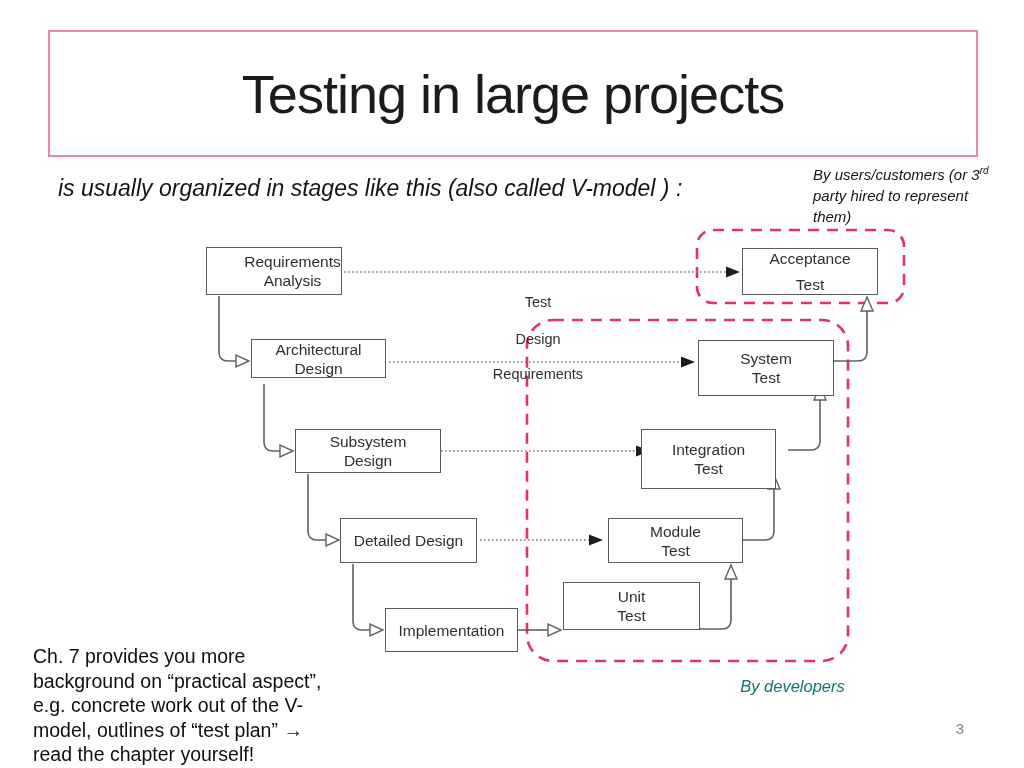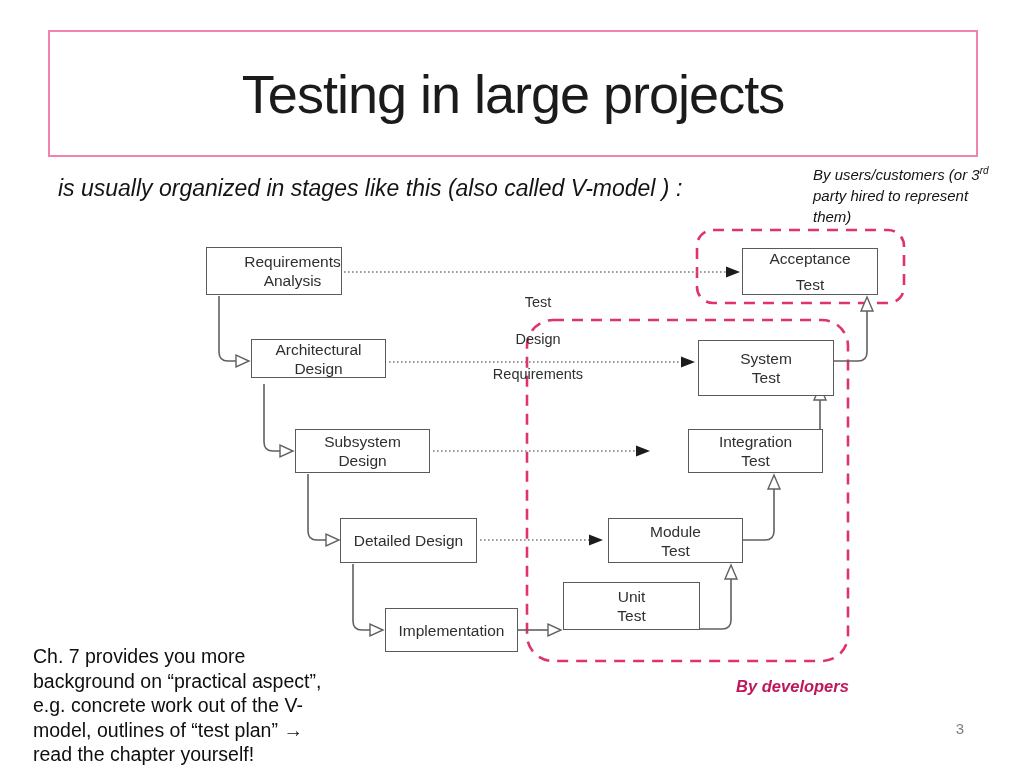--- a/index.html
+++ b/index.html
@@ -36,21 +36,21 @@
 
   
   .dbox{position:absolute;z-index:2;background:#fff;border:1.7px solid #595a5c;
     display:flex;flex-direction:column;align-items:center;justify-content:center;
     font-size:15.5px;line-height:19px;color:var(--c-ink);text-align:center;}
 
   .flow-label{position:absolute;z-index:2;left:458px;width:160px;text-align:center;
     font-size:14.5px;color:var(--c-ink);}
 
   .developers-note{position:absolute;left:700px;top:677px;width:185px;text-align:center;
-    font-size:16.5px;font-style:italic;color:#be185d;z-index:2;font-weight:bold;}
+    font-size:16.5px;font-style:italic;color:#0f766e;z-index:2;}
 
   .chapter-note{position:absolute;left:8px;top:644px;font-size:19.5px;line-height:24.5px;color:#0f0f0f;z-index:3;margin-left:25px;}
 
   .page-number{position:absolute;left:948px;top:720px;width:24px;text-align:center;
     font-size:15px;color:var(--c-gray);}
 </style>
 </head>
 <body>
 
 <div class="slide">
@@ -109,40 +109,40 @@
   </svg>
 
   <div class="dbox" style="left:206px;top:247px;width:136px;height:48px;padding-left:37px;">
     <div>Requirements</div>
     <div>Analysis</div>
   </div>
   <div class="dbox" style="left:251px;top:339px;width:135px;height:39px;">
     <div>Architectural</div>
     <div>Design</div>
   </div>
-  <div class="dbox" style="left:295px;top:429px;width:135px;height:44px;">
+  <div class="dbox" style="left:295px;top:429px;width:146px;height:44px;">
     <div>Subsystem</div>
     <div>Design</div>
   </div>
   <div class="dbox" style="left:340px;top:518px;width:137px;height:45px;">
     <div>Detailed Design</div>
   </div>
   <div class="dbox" style="left:385px;top:608px;width:133px;height:44px;">
     <div>Implementation</div>
   </div>
 
   <div class="dbox" style="left:742px;top:248px;width:136px;height:47px;justify-content:space-between;">
     <div>Acceptance</div>
     <div>Test</div>
   </div>
   <div class="dbox" style="left:698px;top:340px;width:136px;height:56px;">
     <div>System</div>
     <div>Test</div>
   </div>
-  <div class="dbox" style="left:688px;top:429px;width:135px;height:44px;">
+  <div class="dbox" style="left:641px;top:429px;width:135px;height:60px;">
     <div>Integration</div>
     <div>Test</div>
   </div>
   <div class="dbox" style="left:608px;top:518px;width:135px;height:45px;">
     <div>Module</div>
     <div>Test</div>
   </div>
   <div class="dbox" style="left:563px;top:582px;width:137px;height:48px;">
     <div>Unit</div>
     <div>Test</div>

